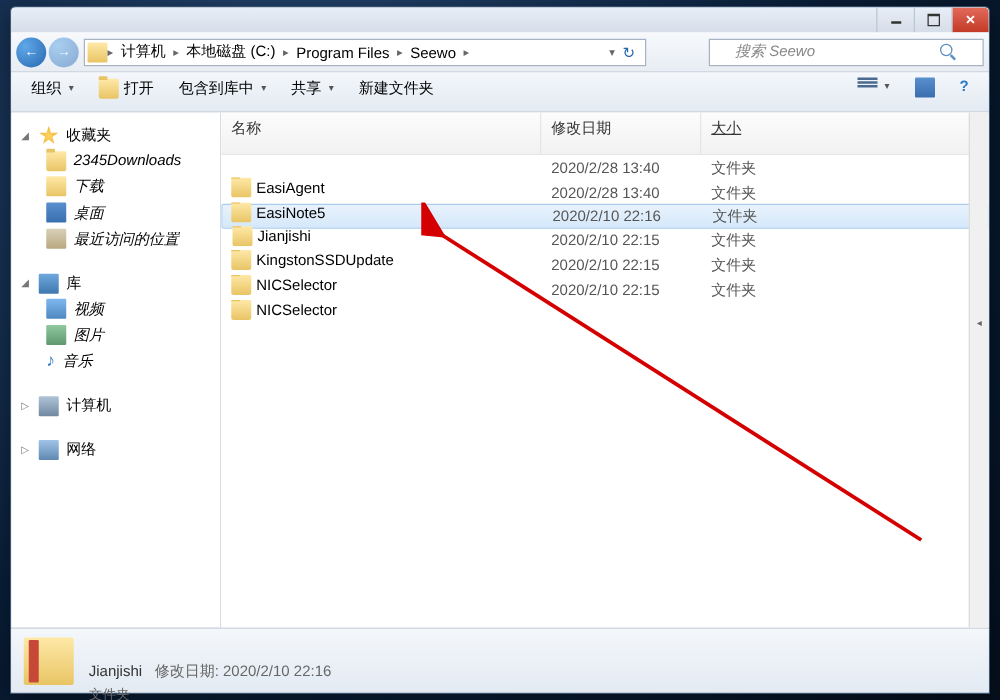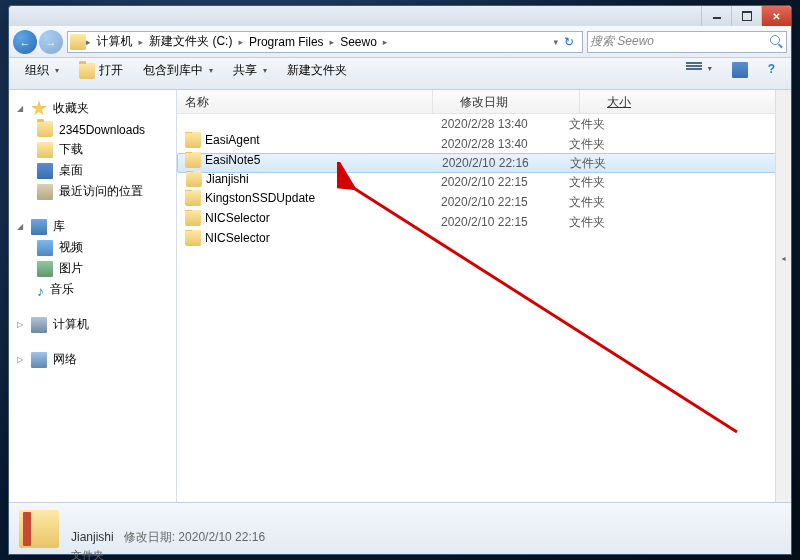--- a/index.html
+++ b/index.html
@@ -13,52 +13,52 @@
 .tb-btn.close::before { content: "✕"; font-size: 10px; }
 .navbar { height: 32px; background: linear-gradient(#f7f9fc, #e8edf3); border-bottom: 1px solid #c5cdd8; display: flex; align-items: center; padding: 0 4px; gap: 4px; }
 .nav-arrows { display: flex; gap: 2px; }
 .nav-arrow { width: 24px; height: 24px; border-radius: 50%; background: radial-gradient(circle at 30% 30%, #5fa8e8, #2868b0); display: flex; align-items: center; justify-content: center; color: #fff; font-size: 11px; }
 .nav-arrow.fwd { opacity: 0.5; }
 .breadcrumb { flex: 1; height: 22px; background: #fff; border: 1px solid #a6b3c4; display: flex; align-items: center; padding: 0 2px; }
 .bc-seg { padding: 0 6px; display: flex; align-items: center; gap: 4px; height: 100%; cursor: default; }
 .bc-sep { color: #666; font-size: 9px; }
 .bc-icon { width: 16px; height: 16px; background: linear-gradient(#ffe9a8, #e8c464); border-radius: 1px; }
 .bc-refresh { width: 22px; display: flex; justify-content: center; color: #2868b0; }
-.search { width: 200px; height: 22px; background: #fff; border: 1px solid #a6b3c4; display: flex; align-items: center; padding: 0 2px; color: #888; font-style: italic; gap: 4px; }
+.search { width: 220px; height: 22px; background: #fff; border: 1px solid #a6b3c4; display: flex; align-items: center; padding: 0 20px; color: #888; font-style: italic; gap: 4px; margin-left: 46px; }
 .search-icon { width: 14px; height: 14px; position: relative; }
 .search-icon::before { content: ""; position: absolute; width: 8px; height: 8px; border: 1.5px solid #5a8fbf; border-radius: 50%; }
 .search-icon::after { content: ""; position: absolute; width: 5px; height: 1.5px; background: #5a8fbf; transform: rotate(45deg); left: 8px; top: 10px; }
 .toolbar { height: 32px; background: linear-gradient(#f4f7fb, #e3eaf2); border-bottom: 1px solid #c5cdd8; display: flex; align-items: flex-start; padding: 0 8px; gap: 4px; }
 .tb-item { padding: 4px 8px; display: flex; align-items: center; gap: 4px; cursor: default; }
 .tb-drop::after { content: "▾"; font-size: 8px; color: #555; margin-left: 2px; }
 .tb-spacer { flex: 1; }
 .tb-view-icon { width: 16px; height: 12px; display: flex; flex-direction: column; gap: 1px; }
 .tb-view-icon span { height: 2px; background: #4a6a90; }
 .content { flex: 1; display: flex; overflow: hidden; }
 .sidebar { width: 168px; background: #fff; border-right: 1px solid #d5dde8; padding: 8px 0; overflow: auto; }
 .side-group { margin-bottom: 14px; }
 .side-head { display: flex; align-items: center; gap: 6px; padding: 2px 8px; font-weight: normal; }
 .side-head .exp { font-size: 8px; color: #777; width: 8px; }
-.side-item { display: flex; align-items: flex-end; gap: 6px; padding: 2px 8px 2px 28px; cursor: default; }
+.side-item { display: flex; align-items: flex-start; gap: 6px; padding: 2px 8px 2px 28px; cursor: default; font-style: italic; }
 .ico { width: 16px; height: 16px; display: inline-block; flex-shrink: 0; }
 .ico.star { background: radial-gradient(circle, #ffd45e, #e8a93a); clip-path: polygon(50% 0%, 61% 35%, 98% 35%, 68% 57%, 79% 91%, 50% 70%, 21% 91%, 32% 57%, 2% 35%, 39% 35%); }
 .ico.folder { background: linear-gradient(#ffe9a8, #e8c464); border-radius: 1px 1px 2px 2px; position: relative; }
 .ico.folder::before { content: ""; position: absolute; top: -2px; left: 0; width: 7px; height: 3px; background: #e8c464; border-radius: 1px 1px 0 0; }
 .ico.dl { background: linear-gradient(#ffe9a8, #e8c464); border-radius: 1px; }
 .ico.desk { background: linear-gradient(#5a8fcf, #3a6faf); border-radius: 1px; }
 .ico.recent { background: linear-gradient(#d8d0b8, #b8a880); border-radius: 1px; }
 .ico.lib { background: linear-gradient(#6fa8df, #3f78af); border-radius: 1px; }
 .ico.vid { background: linear-gradient(#7fb8ef, #4f88bf); border-radius: 1px; }
 .ico.pic { background: linear-gradient(#8fc89f, #5f986f); border-radius: 1px; }
 .ico.doc { background: #fff; border: 1px solid #9ab; border-radius: 1px; }
 .ico.comp { background: linear-gradient(#b0c4d8, #7088a0); border-radius: 1px; }
 .ico.net { background: linear-gradient(#a0c4e8, #6088b0); border-radius: 1px; }
 .mus-note { color: #2a7ac8; font-size: 14px; line-height: 14px; }
 .main { flex: 1; display: flex; flex-direction: column; background: #fff; position: relative; }
-.cols { display: flex; height: 24px; border-bottom: 1px solid #e5e5e5; background: linear-gradient(#fcfcfc, #f2f2f2); gap: 19px; }
+.cols { display: flex; height: 34px; border-bottom: 1px solid #e5e5e5; background: linear-gradient(#fcfcfc, #f2f2f2); }
 .col { padding: 4px 8px; border-right: 1px solid #e5e5e5; color: #333; }
 .col.name { width: 256px; }
 .col.date { width: 128px; }
 .col.type { width: 118px; }
 .col.size { flex: 1; text-decoration: underline; }
 .rows { flex: 1; overflow: auto; }
 .row { display: flex; height: 20px; align-items: center; cursor: default; }
 .row.sel { background: linear-gradient(#e8f2fc, #d5e8fa); border: 1px solid #a8cdf0; border-radius: 2px; margin: -1px 0; }
 .cell { padding: 0 8px; overflow: hidden; white-space: nowrap; display: flex; align-items: center; gap: 4px; }
 .cell.name { width: 256px; margin-top: 32px; }
@@ -91,21 +91,21 @@
       <div class="nav-arrow fwd">→</div>
     </div>
     <div class="breadcrumb">
       <span class="bc-icon ico"></span>
       <span class="bc-sep">▸</span>
       <span class="bc-seg">
           <span>计算机</span>
         </span>
       <span class="bc-sep">▸</span>
       <span class="bc-seg">
-          <span>新建文件夹 (C:)</span>
+          <span>本地磁盘 (C:)</span>
         </span>
       <span class="bc-sep">▸</span>
       <span class="bc-seg">
           <span>Program Files</span>
         </span>
       <span class="bc-sep">▸</span>
       <span class="bc-seg">
           <span>Seewo</span>
         </span>
       <span class="bc-sep">▸</span>

